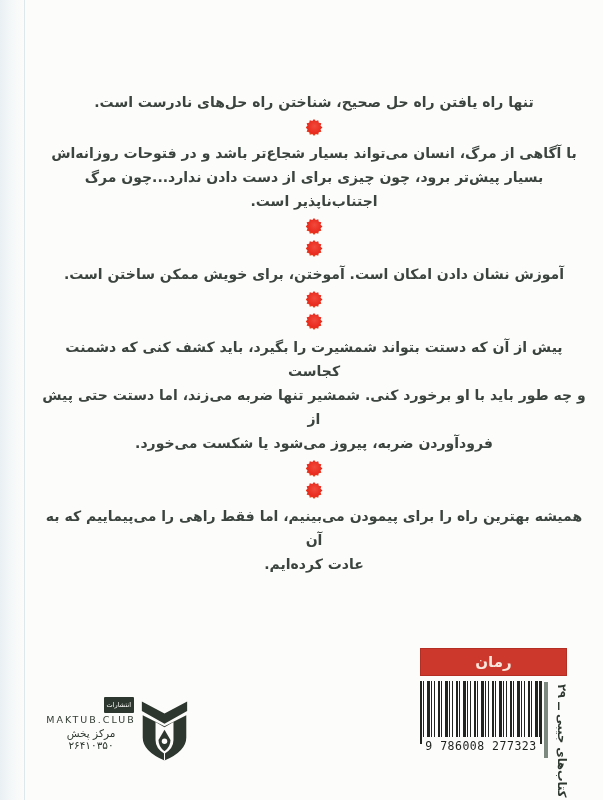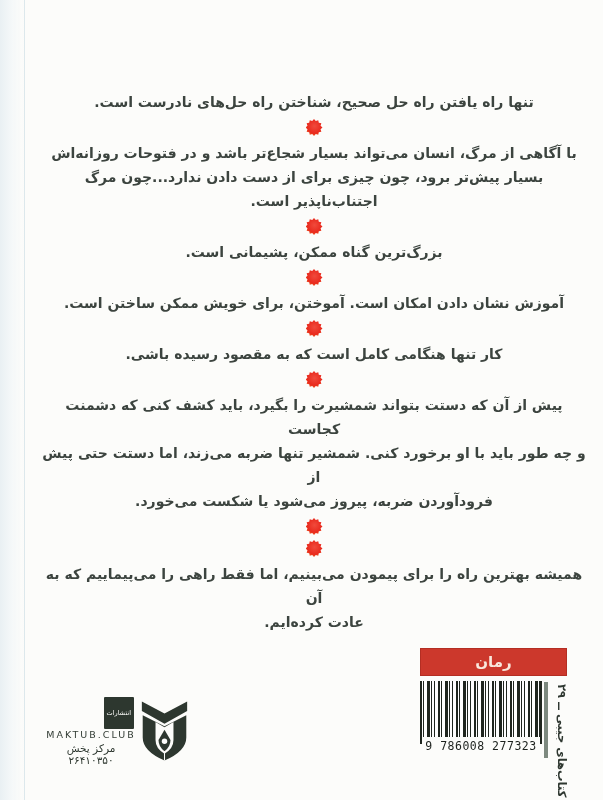--- a/index.html
+++ b/index.html
@@ -69,21 +69,21 @@
     position:absolute; left:569px; top:684px;
     transform:rotate(90deg); transform-origin:0 0;
     direction:rtl; white-space:nowrap;
     font-size:11.5px; font-weight:700; color:#2f3831; letter-spacing:.5px;
   }
   
   .publisher { position:absolute; left:46px; top:697px; width:142px; height:68px; color:var(--logo-ink, #2d372f); }
   .pub-text { position:absolute; left:0; top:0; width:90px; text-align:center; direction:rtl; }
   .imprint {
     display:inline-block; background:var(--logo-ink, #2d372f); color:#fdfdfb;
-    font-size:6.5px; line-height:8px; padding:12px 3px; border-radius:1px;
+    font-size:6.5px; line-height:8px; padding:4px 3px; border-radius:1px;
     margin:0 2px 0 auto; float:right;
   }
   .wordmark { clear:both; font-size:29px; line-height:29px; font-weight:700; letter-spacing:-1px; margin-top:0; }
   .latin { direction:ltr; font-size:9.5px; letter-spacing:2px; margin-top:17px; color:#333d35; }
   .dist { font-size:10.5px; font-weight:400; margin-top:2px; }
   .pub-mark { position:absolute; right:0; top:3px; width:47px; height:63px; }
   .pub-mark .dark { fill:var(--logo-ink, #2d372f); }
   .pub-mark .light { fill:var(--paper, #fcfcfa); }
 </style>
 </head>
@@ -92,25 +92,23 @@
 <div class="cover">
   <div class="edge-tint"></div>
 
   <main class="quotes">
     <p class="quote">تنها راه یافتن راه حل صحیح، شناختن راه حل‌های نادرست است.</p>
     <span class="star"></span>
     <p class="quote">با آگاهی از مرگ، انسان می‌تواند بسیار شجاع‌تر باشد و در فتوحات روزانه‌اش
 بسیار پیش‌تر برود، چون چیزی برای از دست دادن ندارد...چون مرگ
 اجتناب‌ناپذیر است.</p>
     <span class="star"></span>
-    <p class="quote">بزرگ‌ترین گناه ممکن، پشیمانی است.</p>
     <span class="star"></span>
     <p class="quote">آموزش نشان دادن امکان است. آموختن، برای خویش ممکن ساختن است.</p>
     <span class="star"></span>
-    <p class="quote">کار تنها هنگامی کامل است که به مقصود رسیده باشی.</p>
     <span class="star"></span>
     <p class="quote">پیش از آن که دستت بتواند شمشیرت را بگیرد، باید کشف کنی که دشمنت کجاست
 و چه طور باید با او برخورد کنی. شمشیر تنها ضربه می‌زند، اما دستت حتی پیش از
 فرودآوردن ضربه، پیروز می‌شود یا شکست می‌خورد.</p>
     <span class="star"></span>
     <span class="star"></span>
     <p class="quote">همیشه بهترین راه را برای پیمودن می‌بینیم، اما فقط راهی را می‌پیماییم که به آن
 عادت کرده‌ایم.</p>
   </main>
 

